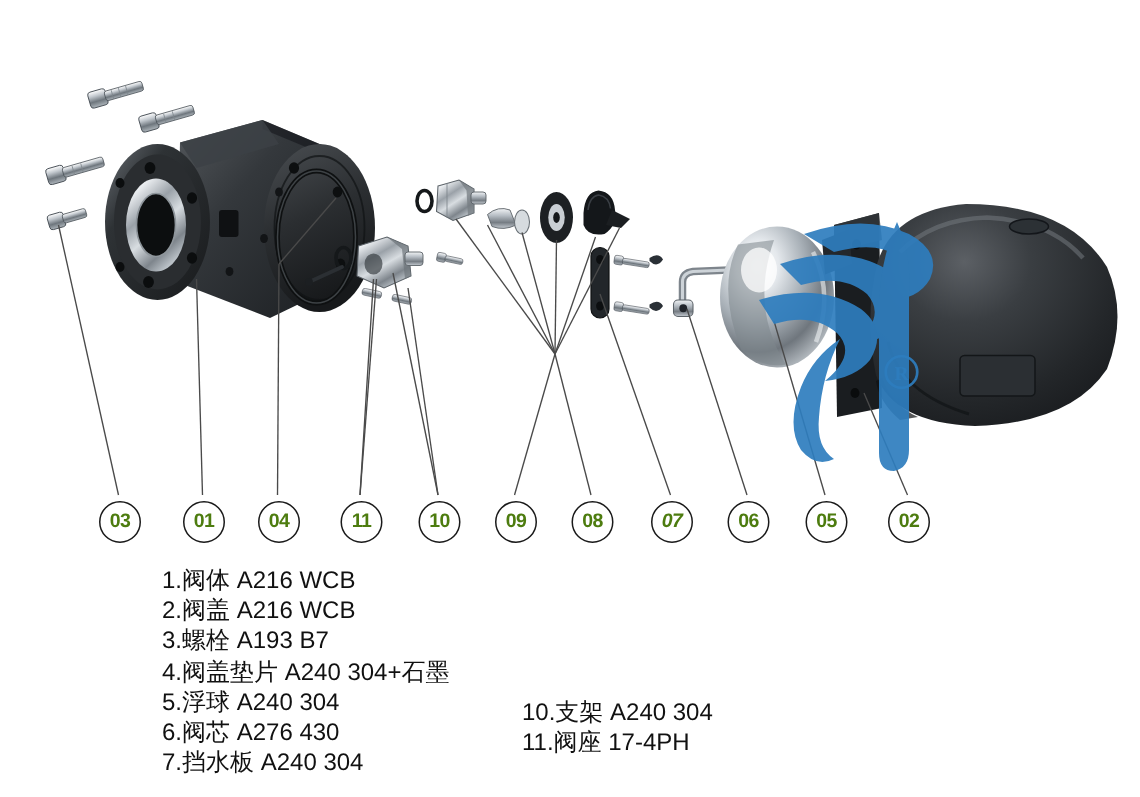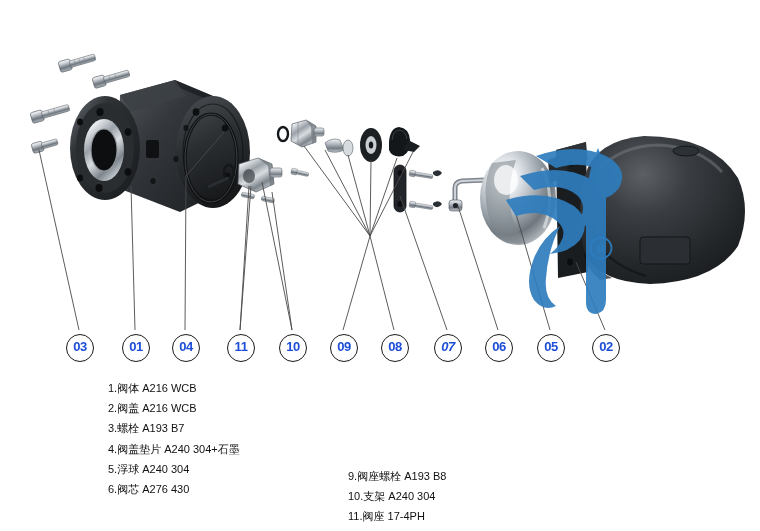--- a/index.html
+++ b/index.html
@@ -18,32 +18,32 @@
   #callouts{position:absolute;left:0;top:0;width:760px;height:531px;z-index:3;}
   #watermark{position:absolute;left:0;top:0;width:760px;height:531px;z-index:4;pointer-events:none;}
   #legend{position:absolute;left:0;top:0;width:760px;height:531px;z-index:5;}
 
   .callout{
     position:absolute;
     width:26px;height:26px;
     border:1.6px solid #1a1a1a;
     border-radius:50%;
     background:#ffffff;
-    color:#1d4ed8;
+    color:#4d7c0f;
     font-size:13px;
     font-weight:700;
     line-height:24px;
     text-align:center;
     letter-spacing:-0.4px;
     font-family:"Liberation Sans","DejaVu Sans",sans-serif;
   }
 
   .legend-col{position:absolute;}
   .legend-line{
-    font-size:11px;
+    font-size:16px;
     color:#111;
     line-height:20.2px;
     white-space:nowrap;
     font-family:"Liberation Sans","DejaVu Sans",sans-serif;
   }
   #col-left{left:108px;top:378px;}
   #col-mid-top{left:352px;top:378px;}
   #col-mid-bottom{left:348px;top:466px;}
   #col-right{left:500px;top:378px;}
   #col-right .legend-line{line-height:20.4px;}
@@ -326,24 +326,24 @@
 
   <div id="legend">
 
     <div class="legend-col" id="col-left">
       <div class="legend-line">1.阀体 A216 WCB</div>
       <div class="legend-line">2.阀盖 A216 WCB</div>
       <div class="legend-line">3.螺栓 A193 B7</div>
       <div class="legend-line">4.阀盖垫片 A240 304+石墨</div>
       <div class="legend-line">5.浮球 A240 304</div>
       <div class="legend-line">6.阀芯 A276 430</div>
+      <div class="legend-line">7.挡水板 A240 304</div>
     </div>
 
 
     <div class="legend-col" id="col-mid-bottom">
-      <div class="legend-line">9.阀座螺栓 A193 B8</div>
       <div class="legend-line">10.支架 A240 304</div>
       <div class="legend-line">11.阀座 17-4PH</div>
     </div>
 
 
   </div>
 </div>
 
 </body></html>

